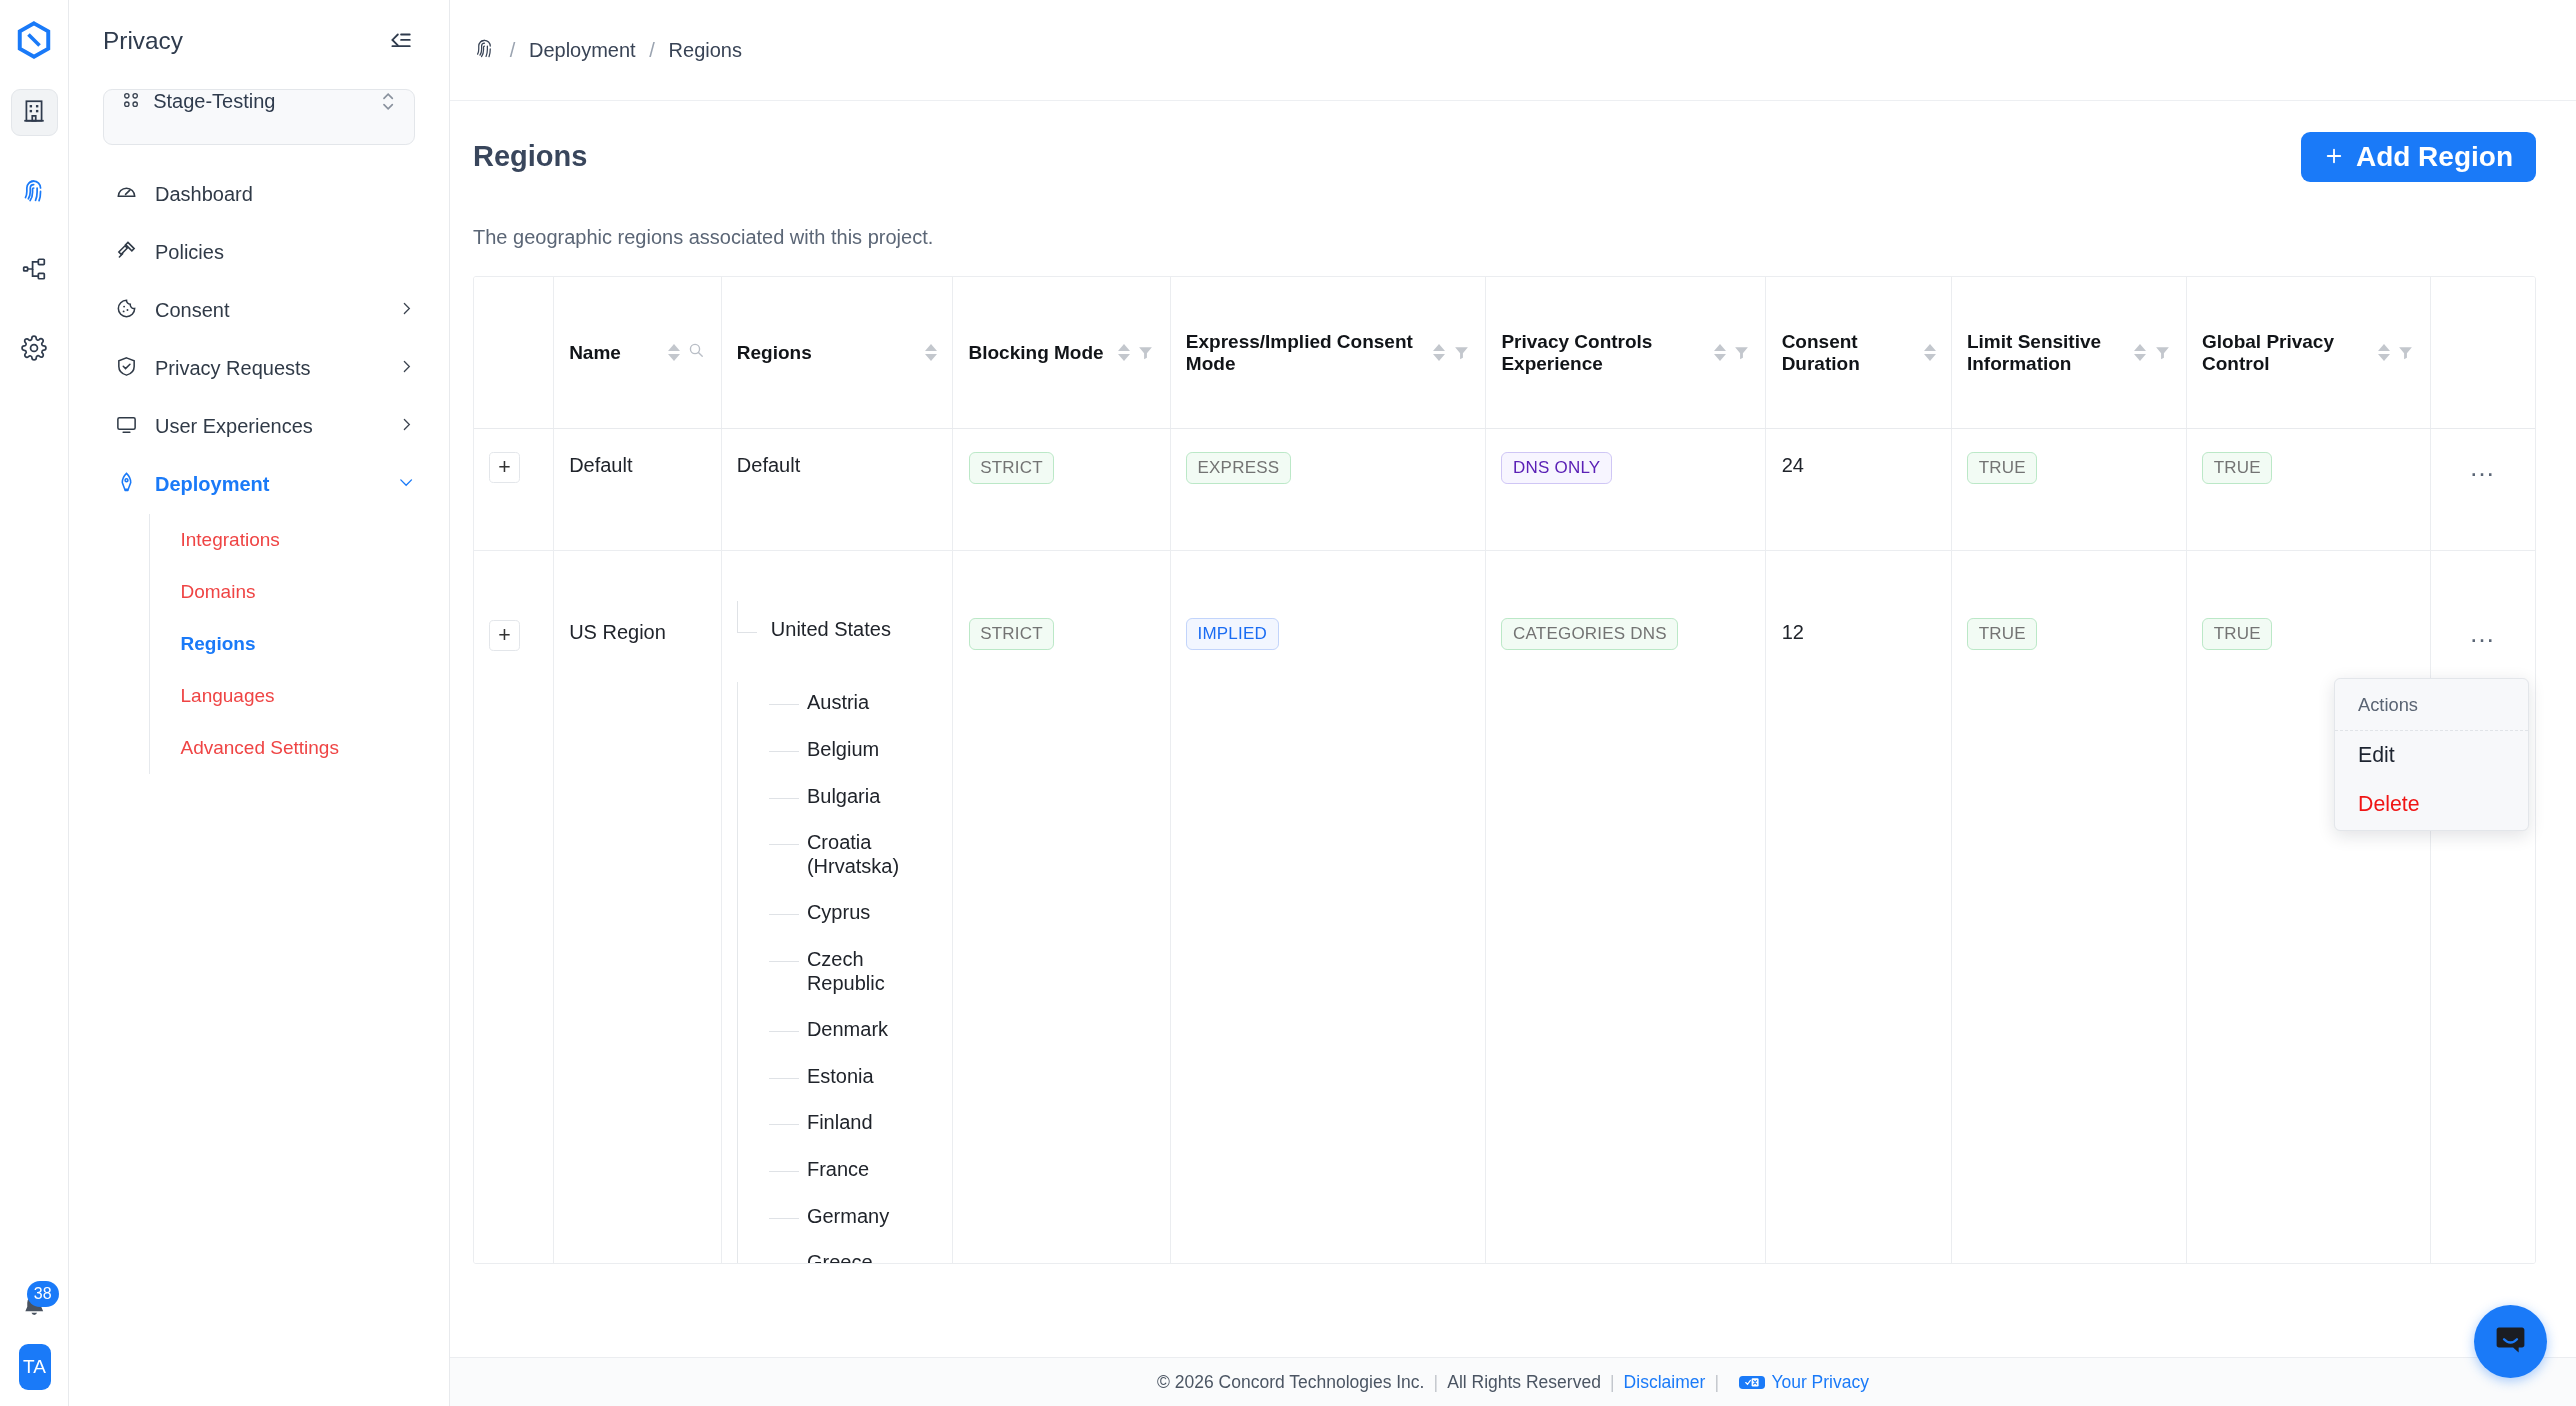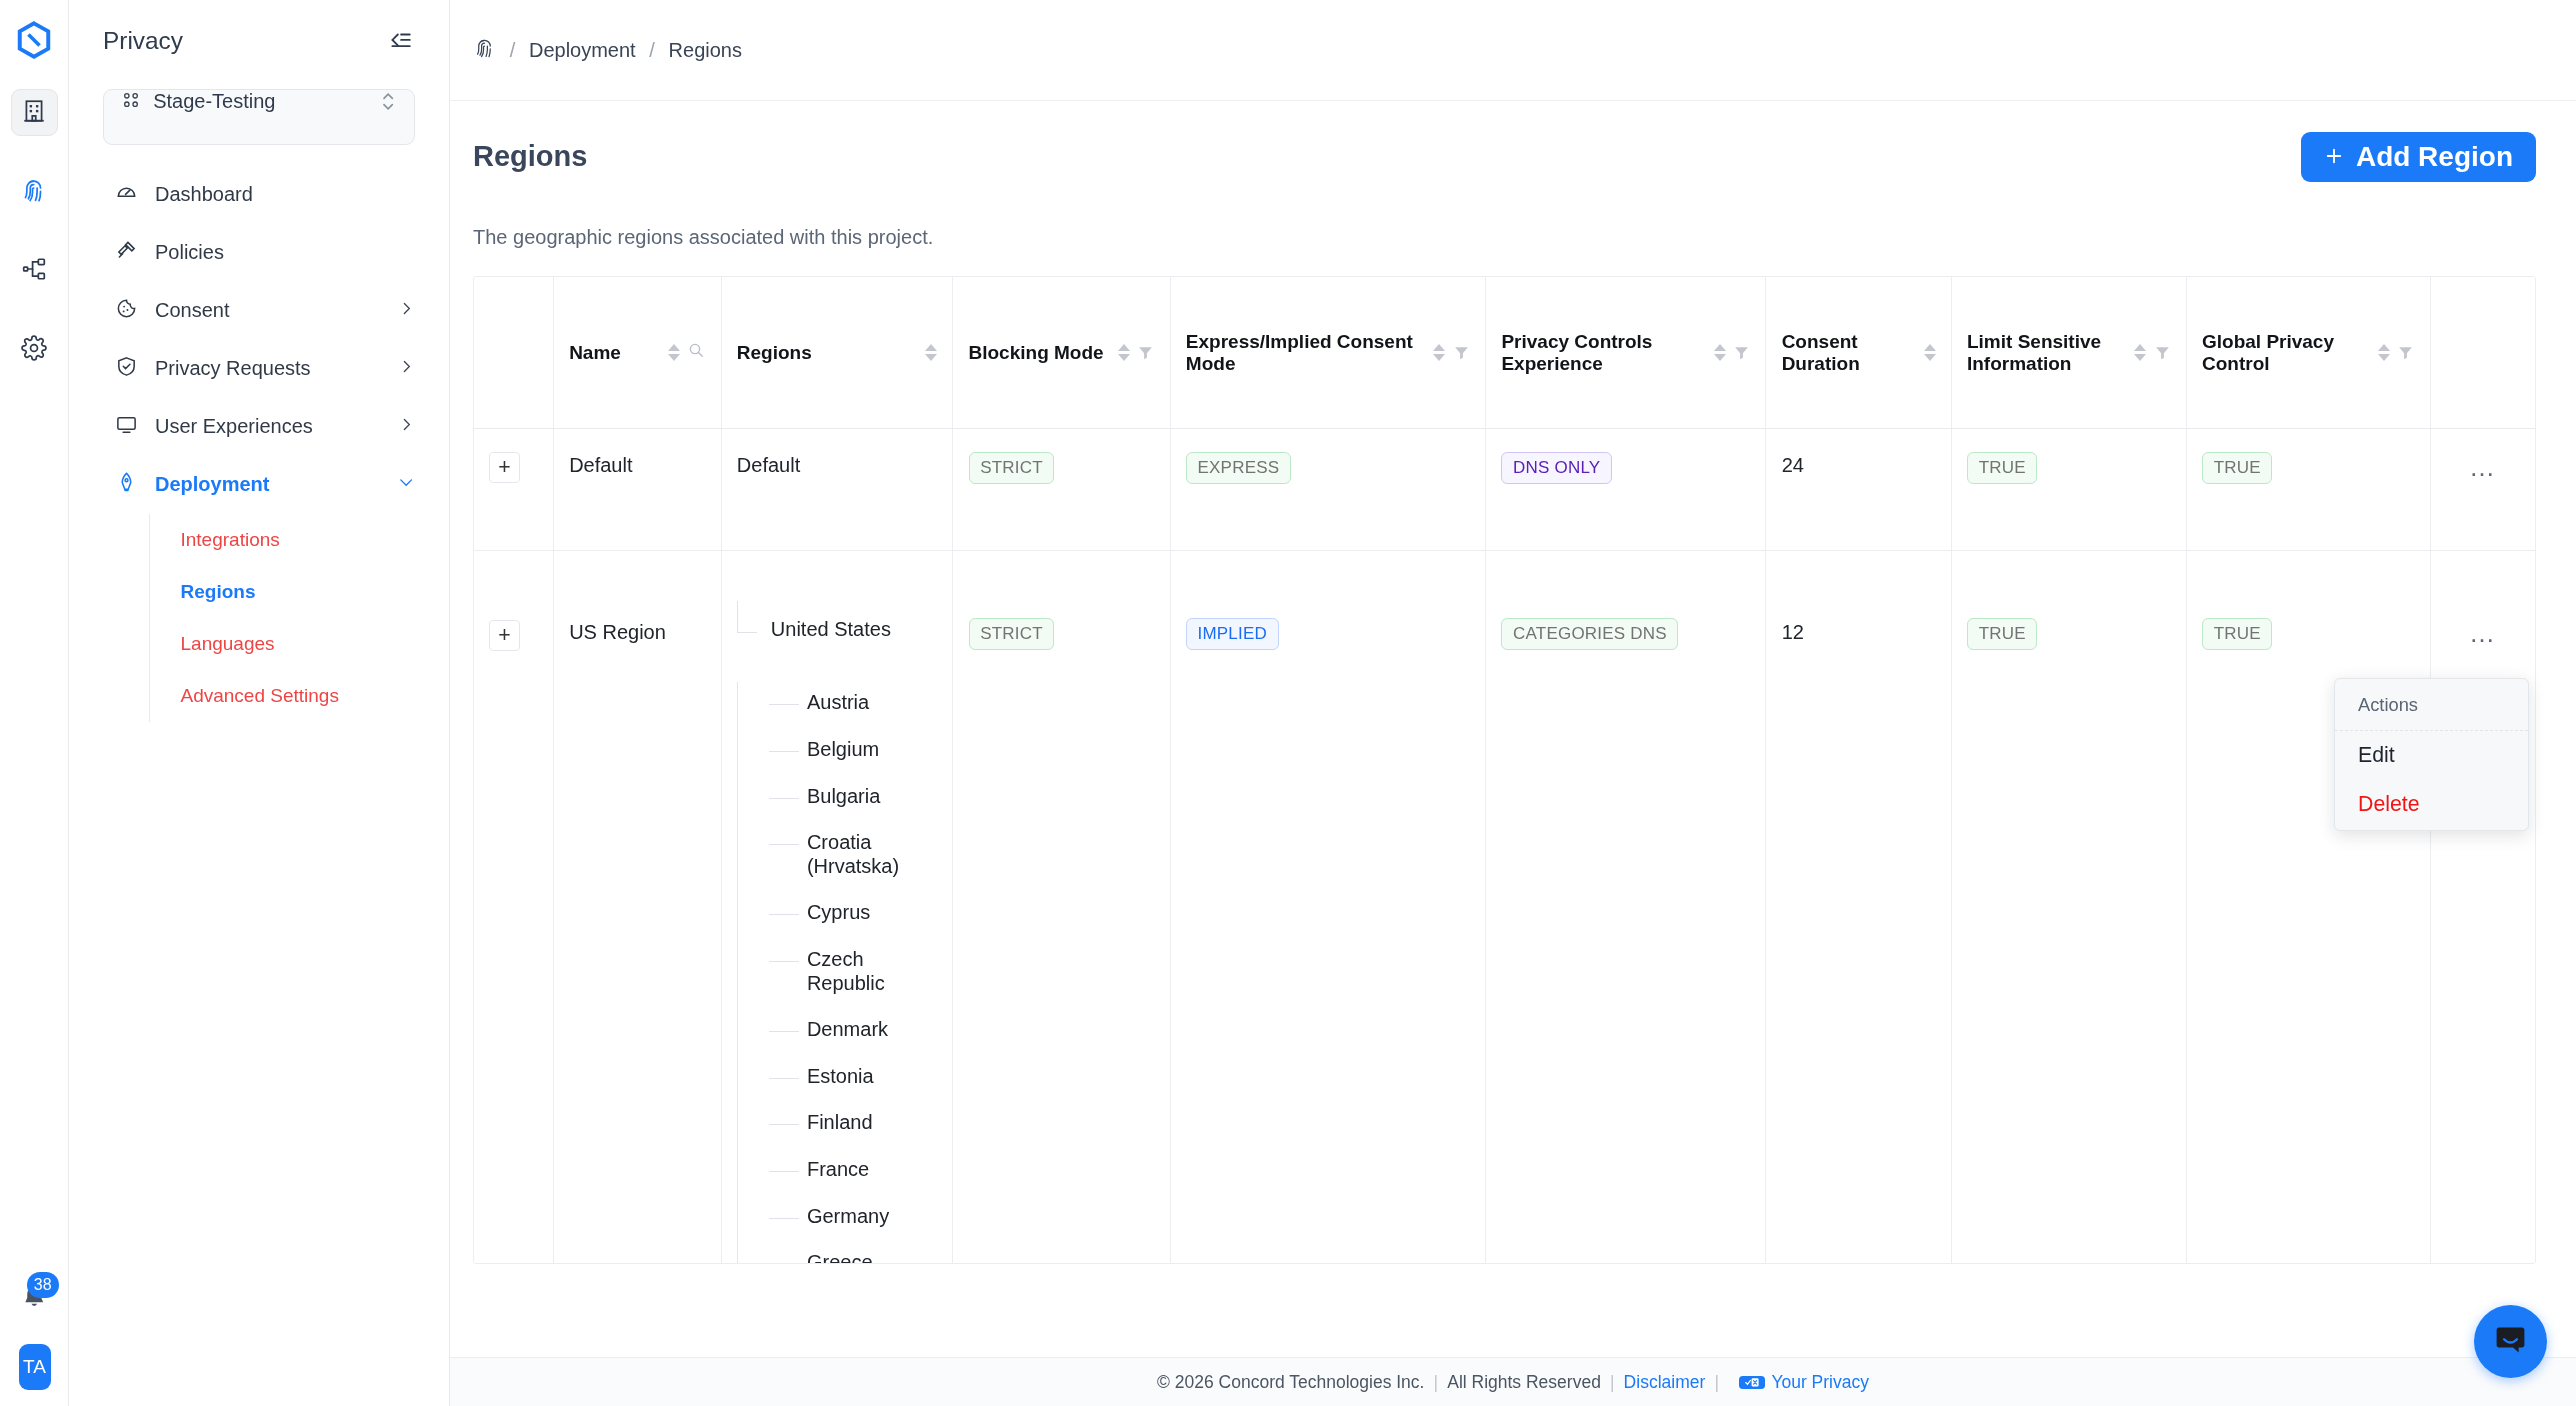--- a/index.html
+++ b/index.html
@@ -22,21 +22,21 @@
     display: flex; align-items: center; justify-content: center; }
   .rail-items { margin-top: 27.4px; display: flex; flex-direction: column;
     align-items: center; gap: 32px; }
   .rail-btn {
     width: 47px; height: 47px; border-radius: 9.1px;
     display: flex; align-items: center; justify-content: center;
     cursor: pointer;
   }
   .rail-btn.active { background: #f1f3f5; border: 0.8px solid #e3e6ea; }
   .rail-bottom { position: absolute; bottom: 17px; left: 0; width: 69px;
-    display: flex; flex-direction: column; align-items: center; gap: 26px; }
+    display: flex; flex-direction: column; align-items: center; gap: 17px; }
   .bell-wrap { position: relative; width: 37px; height: 37px;
     display:flex; align-items:center; justify-content:center; cursor:pointer;}
   .bell-badge {
     position: absolute; top: -9.1px; left: 10.7px;
     min-width: 32px; height: 26px; padding: 0 6.9px;
     background: #1a7af8; color: #fff; border-radius: 13px;
     font-size: 16px; font-weight: 400; line-height: 26px; text-align: center;
   }
   .avatar {
     width: 32px; height: 46px; border-radius: 9.1px; background: #1a7af8;
@@ -408,20 +408,23 @@
       <span>
         <svg width="18.3" height="18.3" viewBox="0 0 24 24" fill="none" stroke="#1a7af8" stroke-width="1.8" stroke-linecap="round">
           <path d="M5 9 L12 16 L19 9"></path>
         </svg>
       </span>
     </div>
 
     <div class="sb-sub">
       <div class="sb-sub-item">
         <span>Integrations</span>
+      </div>
+      <div class="sb-sub-item">
+        <span>Domains</span>
       </div>
       <div class="sb-sub-item active">
         <span>Regions</span>
       </div>
       <div class="sb-sub-item">
         <span>Languages</span>
       </div>
       <div class="sb-sub-item">
         <span>Advanced Settings</span>
       </div>

